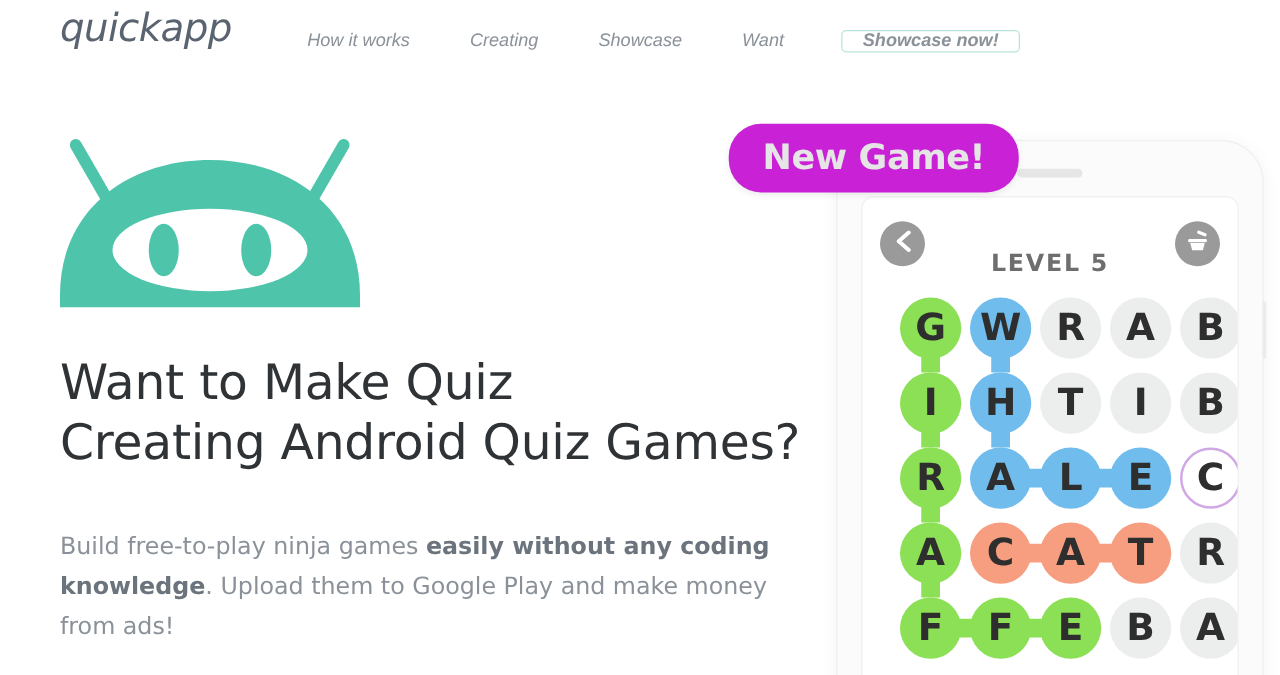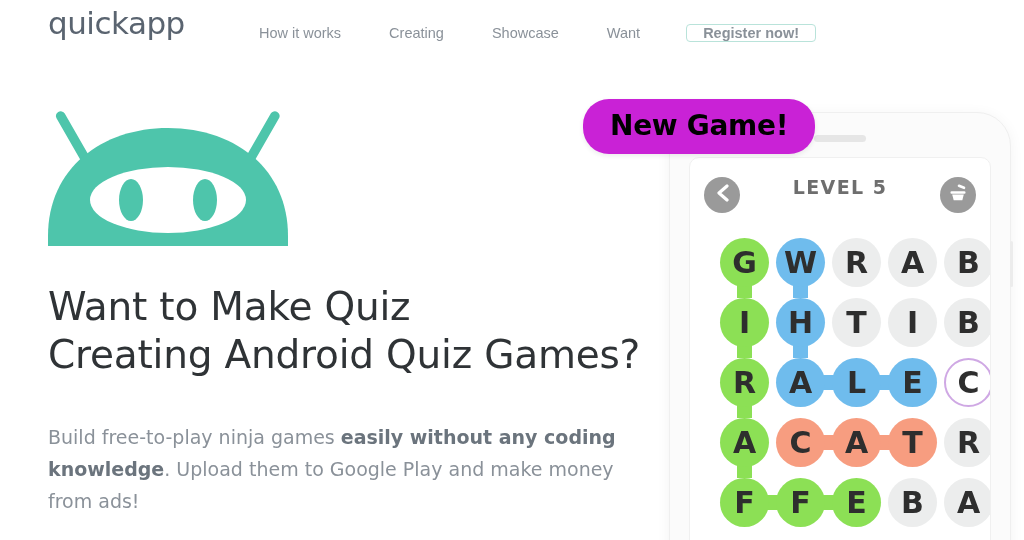--- a/index.html
+++ b/index.html
@@ -3,21 +3,21 @@
 <meta charset="utf-8">
 <style>
   html,body{margin:0;padding:0;}
   body{
     width:1024px;height:540px;overflow:hidden;background:#ffffff;
     font-family:"Liberation Sans", sans-serif;position:relative;
   }
   .page{position:relative;width:1024px;height:540px;background:#fff;overflow:hidden;}
 
   
-  .header{position:absolute;top:0;left:0;width:836px;height:66px;}
+  .header{position:absolute;top:0;left:0;width:836px;height:66px;font-style:italic;}
   .logo{position:absolute;left:48px;top:8px;width:200px;height:52px;line-height:1;}
   .logo .l1{display:block;font-size:31px;font-weight:400;letter-spacing:-0.5px;color:#5a6470;font-family:"DejaVu Sans", sans-serif;}
   .logo .l2{display:block;font-size:26px;font-weight:400;letter-spacing:-0.3px;color:#4ec5ab;margin-top:-9px;margin-left:22px;font-family:"DejaVu Sans", sans-serif;}
 
   .nav{position:absolute;right:20px;top:0;height:66px;display:flex;align-items:center;gap:16px;}
   .nav a{color:#8a9199;font-size:14.5px;text-decoration:none;padding:0 16px;white-space:nowrap;}
   .btn-register{
     margin-left:14px;border:1px solid #b9e3da;border-radius:4px;background:#fff;
     color:#4ec5ab;font-size:14.5px;font-weight:600;padding:13px 22px;white-space:nowrap;
     text-decoration:none;display:inline-block;
@@ -56,21 +56,21 @@
     background:#ffffff;border:1px solid #f0f0f0;border-radius:10px;overflow:hidden;
   }
   .game-bar{position:absolute;left:0;top:0;width:300px;height:74px;}
   .gbtn{
     position:absolute;top:19px;width:36px;height:36px;border-radius:50%;
     background:#9a9a9a;display:flex;align-items:center;justify-content:center;
   }
   .gbtn.back{left:14px;}
   .gbtn.hint{right:14px;}
   .level-label{
-    position:absolute;left:0;top:18px;width:300px;text-align:center;
+    position:absolute;left:0;top:42px;width:300px;text-align:center;
     font-size:19px;font-weight:700;color:#6e6e6e;letter-spacing:1.4px;
     font-family:"DejaVu Sans", sans-serif;
   }
 
   
   .grid{position:absolute;left:0;top:74px;width:300px;height:338px;}
   .gcell{
     position:absolute;width:49px;height:49px;border-radius:50%;
     display:flex;align-items:center;justify-content:center;
     font-size:30px;font-weight:700;color:#2e2e2e;
@@ -83,21 +83,21 @@
   .gcell.ring{background:#ffffff;border:2px solid #cfa8e4;width:45px;height:45px;}
   .conn{position:absolute;z-index:0;}
   .conn.green{background:#8ce055;}
   .conn.blue{background:#6fbced;}
   .conn.salmon{background:#f79d80;}
   .gcell{z-index:1;}
 
   
   .badge{
     position:absolute;left:583px;top:99px;
-    background:#c922d6;color:#000000;border-radius:26px;
+    background:#c922d6;color:#e5e5e5;border-radius:26px;
     padding:10px 27px 12px;font-size:28px;font-weight:700;
     letter-spacing:-0.3px;font-family:"DejaVu Sans", sans-serif;
     box-shadow:0 2px 5px rgba(0,0,0,0.08);z-index:5;white-space:nowrap;
   }
 </style>
 </head>
 <body>
 
 <div class="page">
 
@@ -105,21 +105,21 @@
 
     <div class="logo">
       <span class="l1">quickapp</span>
     </div>
 
     <div class="nav">
       <a href="#">How it works</a>
       <a href="#">Creating</a>
       <a href="#">Showcase</a>
       <a href="#">Want</a>
-      <a href="#" class="btn-register">Register now!</a>
+      <a href="#" class="btn-register">Showcase now!</a>
     </div>
   </div>
 
   <div class="robot">
     <svg width="240" height="150" viewBox="0 0 240 150" xmlns="http://www.w3.org/2000/svg">
       <g fill="#4ec5ab">
         <rect x="20" y="12" width="9.5" height="58" rx="4.75" transform="rotate(-30 24.75 41)"></rect>
         <rect x="210" y="12" width="9.5" height="58" rx="4.75" transform="rotate(30 214.75 41)"></rect>
         <path d="M0,150 L0,140 C0,72 54,32 120,32 C186,32 240,72 240,140 L240,150 Z"></path>
       </g>

